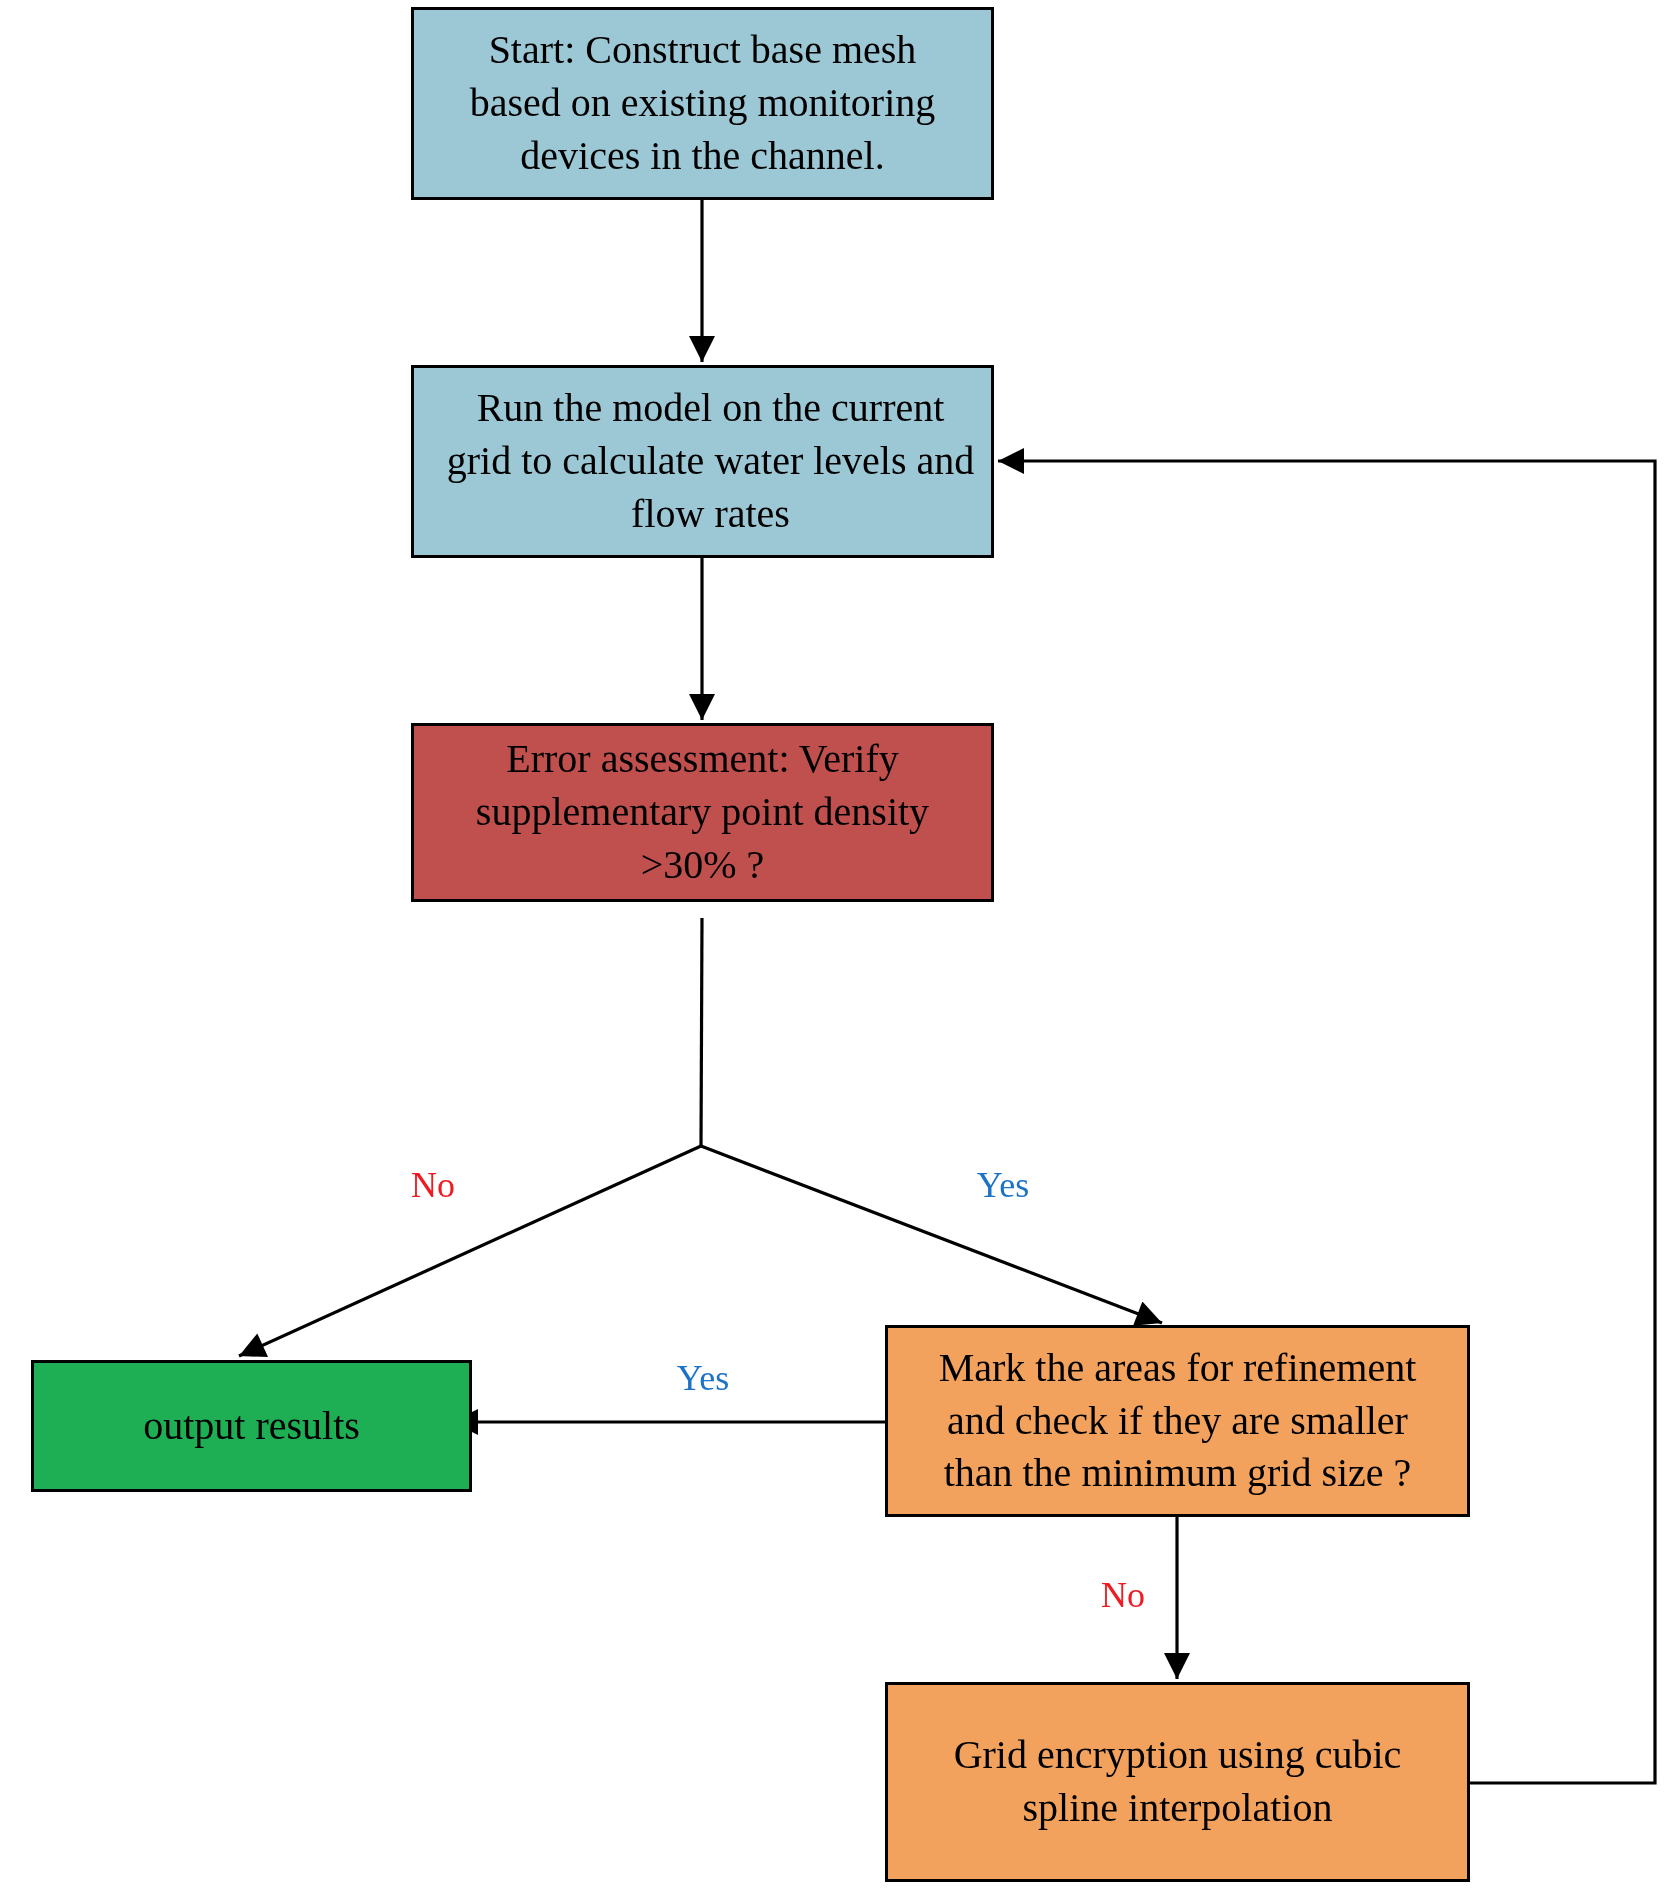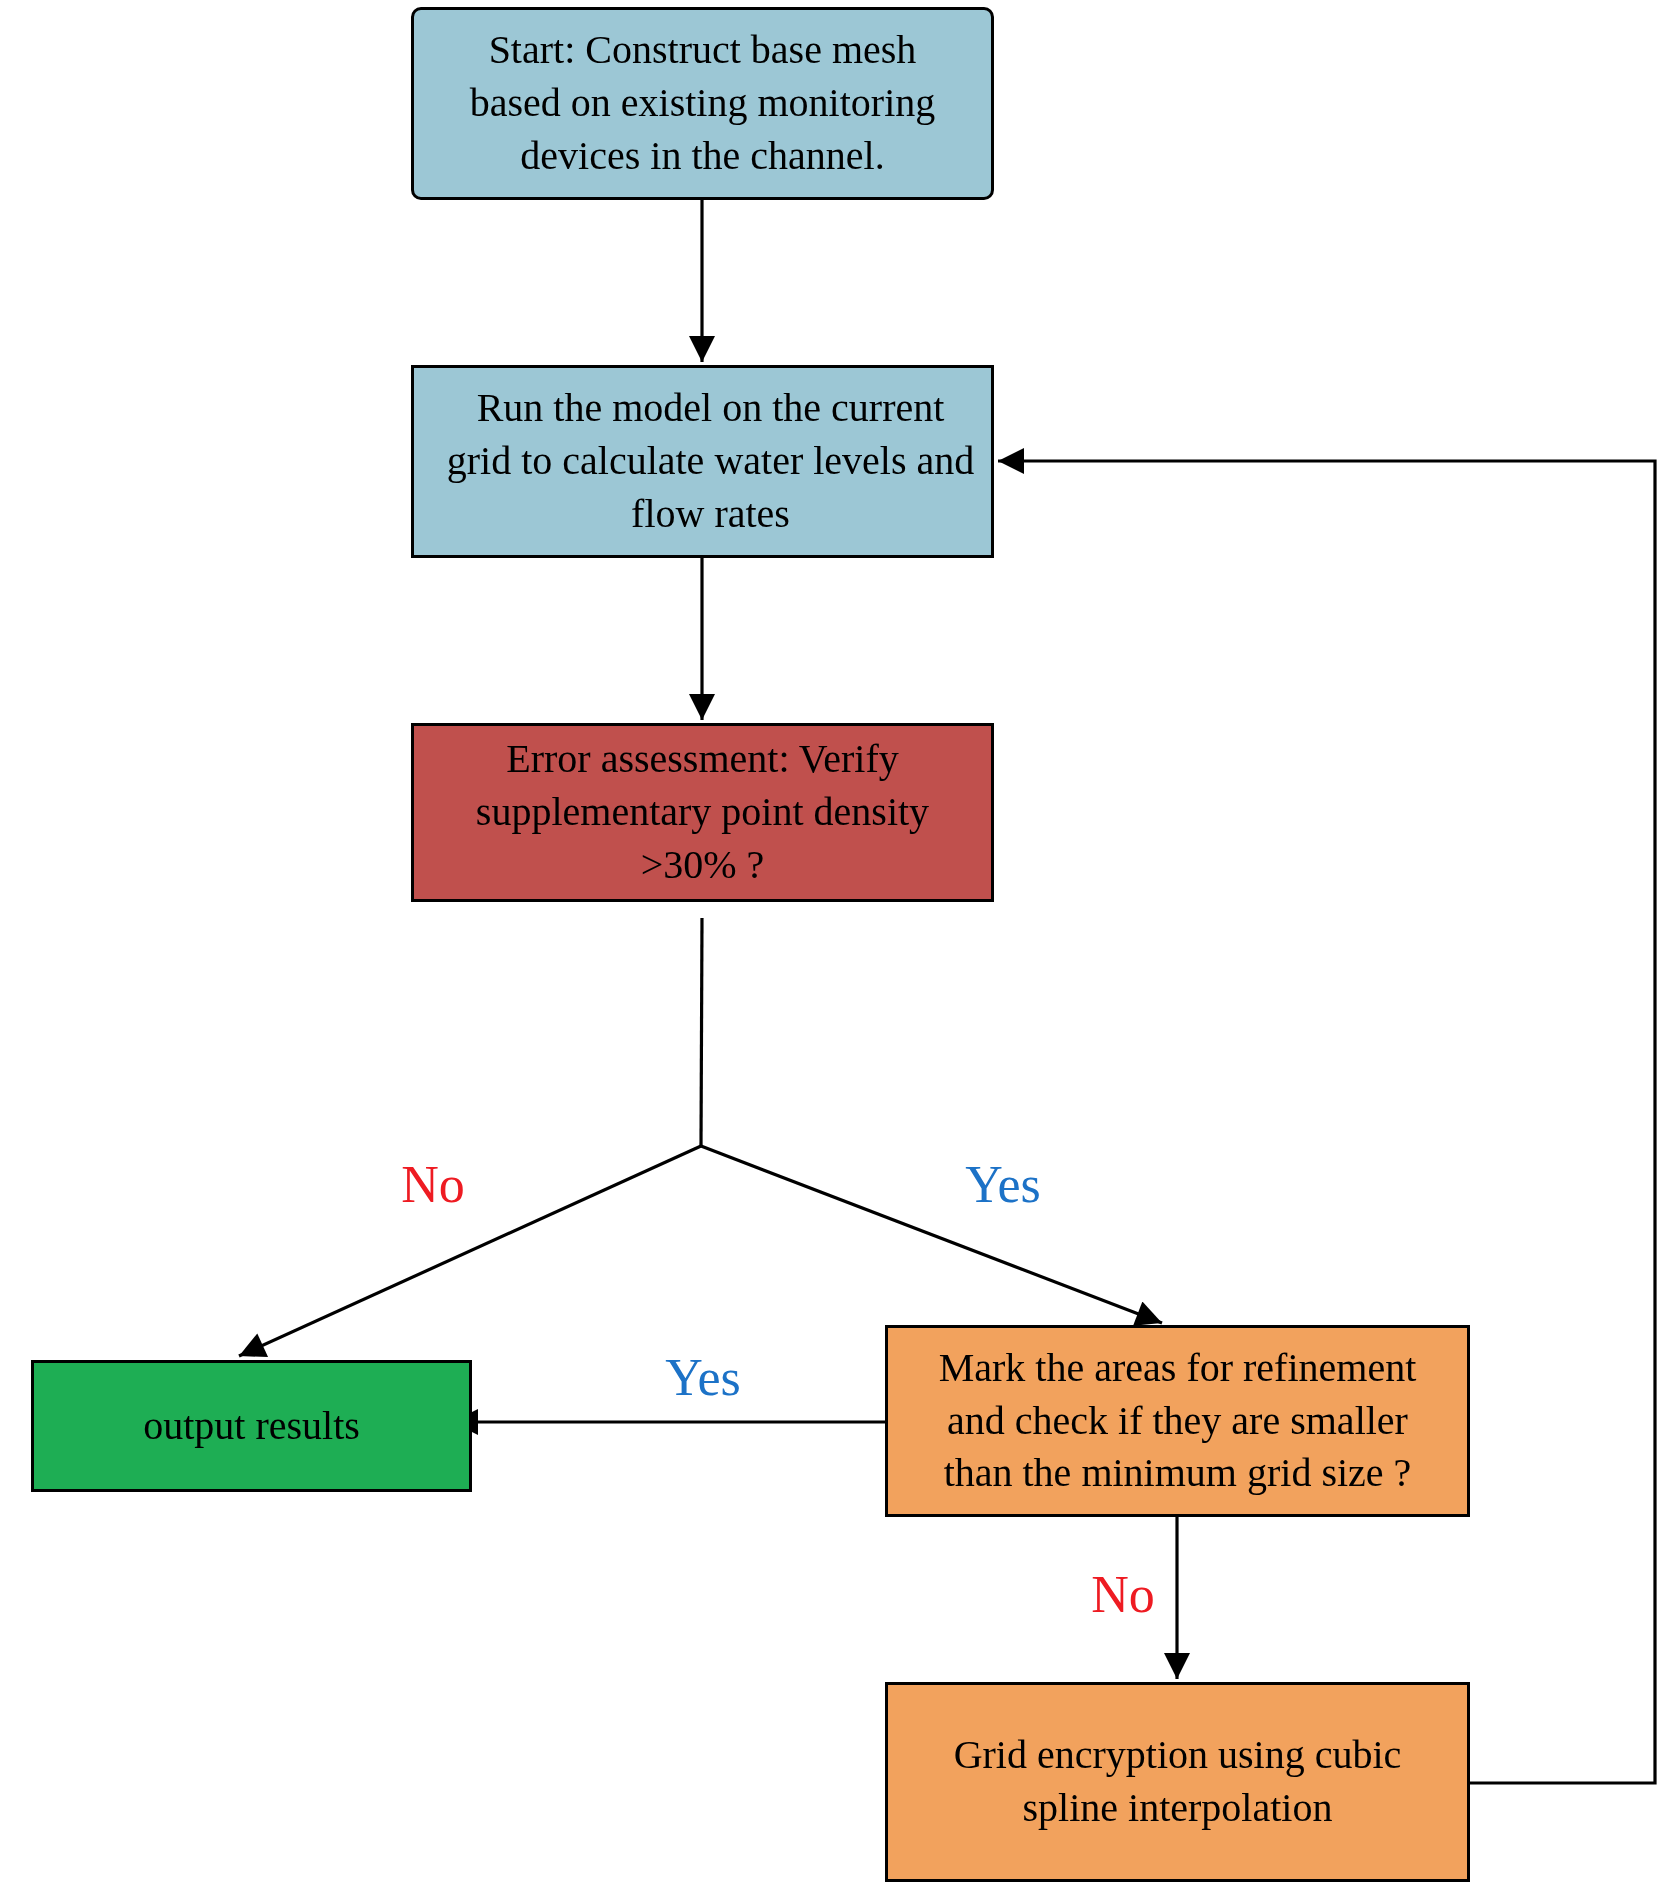--- a/index.html
+++ b/index.html
@@ -37,21 +37,21 @@
   }
   .node-start  { left: 411px; top: 7px;    width: 583px; height: 193px; }
   .node-run    { left: 411px; top: 365px;  width: 583px; height: 193px; padding-left: 16px; }
   .node-error  { left: 411px; top: 723px;  width: 583px; height: 179px; }
   .node-output { left: 7px;   top: 1360px; width: 441px; height: 132px; }
   .node-mark   { left: 885px; top: 1325px; width: 585px; height: 192px; }
   .node-grid   { left: 885px; top: 1682px; width: 585px; height: 200px; }
   .branch-label {
     position: absolute;
     transform: translate(-50%, -50%);
-    font-size: 52px;
+    font-size: 36px;
     line-height: 1;
   }
   .label-no-left   { left: 433px;  top: 1185px; }
   .label-yes-right { left: 1003px; top: 1185px; }
   .label-yes-out   { left: 703px;  top: 1378px; }
   .label-no-down   { left: 1123px; top: 1595px; }
 </style>
 </head>
 <body>
 
@@ -74,21 +74,21 @@
 
     <line x1="701" y1="1146" x2="1162" y2="1323" marker-end="url(#arrow)"></line>
 
     <line x1="885" y1="1422" x2="452" y2="1422" marker-end="url(#arrow)"></line>
 
     <line x1="1177" y1="1517" x2="1177" y2="1679" marker-end="url(#arrow)"></line>
 
     <path class="wire" d="M 1470,1783 L 1655,1783 L 1655,461 L 998,461" marker-end="url(#arrow)"></path>
   </svg>
 
-  <div class="node node-start" style="background-color: rgb(156, 199, 213); border-radius: 10px;">Start: Construct base mesh
+  <div class="node node-start" style="background-color: rgb(156, 199, 213);">Start: Construct base mesh
 based on existing monitoring
 devices in the channel.</div>
 
   <div class="node node-run" style="background-color: rgb(156, 199, 213);">Run the model on the current
 grid to calculate water levels and
 flow rates</div>
 
   <div class="node node-error" style="background-color: rgb(192, 80, 77);">Error assessment: Verify
 supplementary point density
 &gt;30% ?</div>

